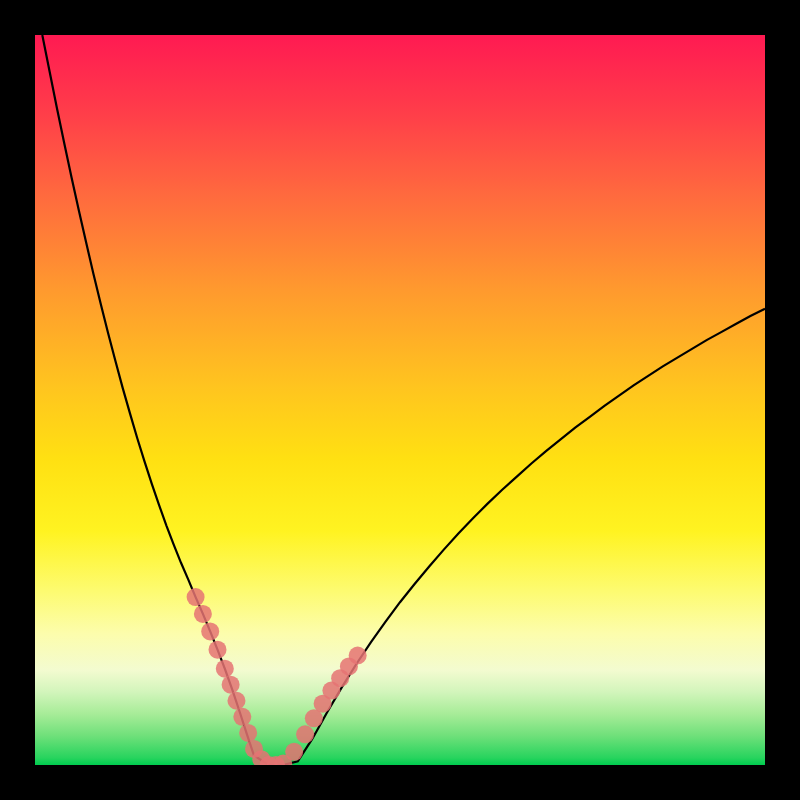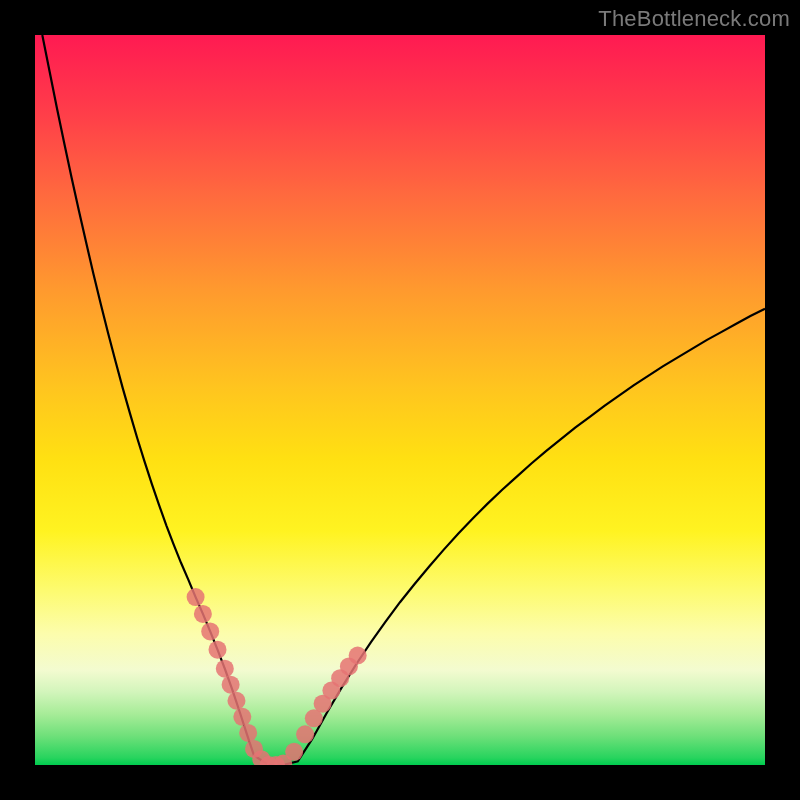--- a/index.html
+++ b/index.html
@@ -57,21 +57,20 @@
     right: 10px;
     color: #7a7a7a;
     font-size: 22px;
     letter-spacing: 0.2px;
   }
 </style>
 </head>
 <body>
 
 <div class="frame">
-  <div class="watermark">TheBottleneck.com</div>
   <div class="plot">
     <div class="gradient"></div>
     <svg class="svg-layer" width="730" height="730" viewBox="0 0 730 730" preserveAspectRatio="none">
       <path id="curve-path" fill="none" stroke="#000000" stroke-width="2.2" d="M7.30 0.00 L14.60 36.50 L21.90 73.00 L29.20 108.04 L36.50 142.35 L43.80 175.20 L51.10 207.32 L58.40 238.71 L65.70 268.64 L73.00 297.84 L80.30 325.58 L87.60 352.59 L94.90 378.14 L102.20 402.96 L109.50 426.32 L116.80 448.95 L124.10 470.12 L131.40 490.56 L138.70 509.54 L146.00 527.79 L153.30 544.58 L160.60 562.10 L167.90 578.89 L175.20 596.41 L182.50 614.66 L189.80 633.64 L197.10 654.08 L204.40 675.98 L211.70 698.61 L219.00 720.51 L233.60 730.00 L248.20 730.00 L262.80 726.35 L277.40 703.72 L292.00 677.44 L306.60 652.62 L321.20 629.26 L335.80 607.36 L350.40 586.92 L365.00 567.21 L379.60 548.96 L394.20 531.44 L408.80 514.65 L423.40 498.59 L438.00 483.26 L452.60 468.66 L467.20 454.79 L481.80 441.65 L496.40 428.51 L511.00 416.10 L525.60 404.42 L540.20 392.74 L554.80 381.79 L569.40 370.84 L584.00 360.62 L598.60 350.40 L613.20 340.91 L627.80 331.42 L642.40 322.66 L657.00 313.90 L671.60 305.14 L686.20 297.11 L700.80 289.08 L715.40 281.05 L730.00 273.75"></path>
       <g id="marker-group">
           <circle cx="160.60" cy="562.10" r="9" fill="#e57373" fill-opacity="0.85"></circle>
           <circle cx="167.90" cy="578.89" r="9" fill="#e57373" fill-opacity="0.85"></circle>
           <circle cx="175.20" cy="596.41" r="9" fill="#e57373" fill-opacity="0.85"></circle>
           <circle cx="182.50" cy="614.66" r="9" fill="#e57373" fill-opacity="0.85"></circle>
           <circle cx="189.80" cy="633.64" r="9" fill="#e57373" fill-opacity="0.85"></circle>

